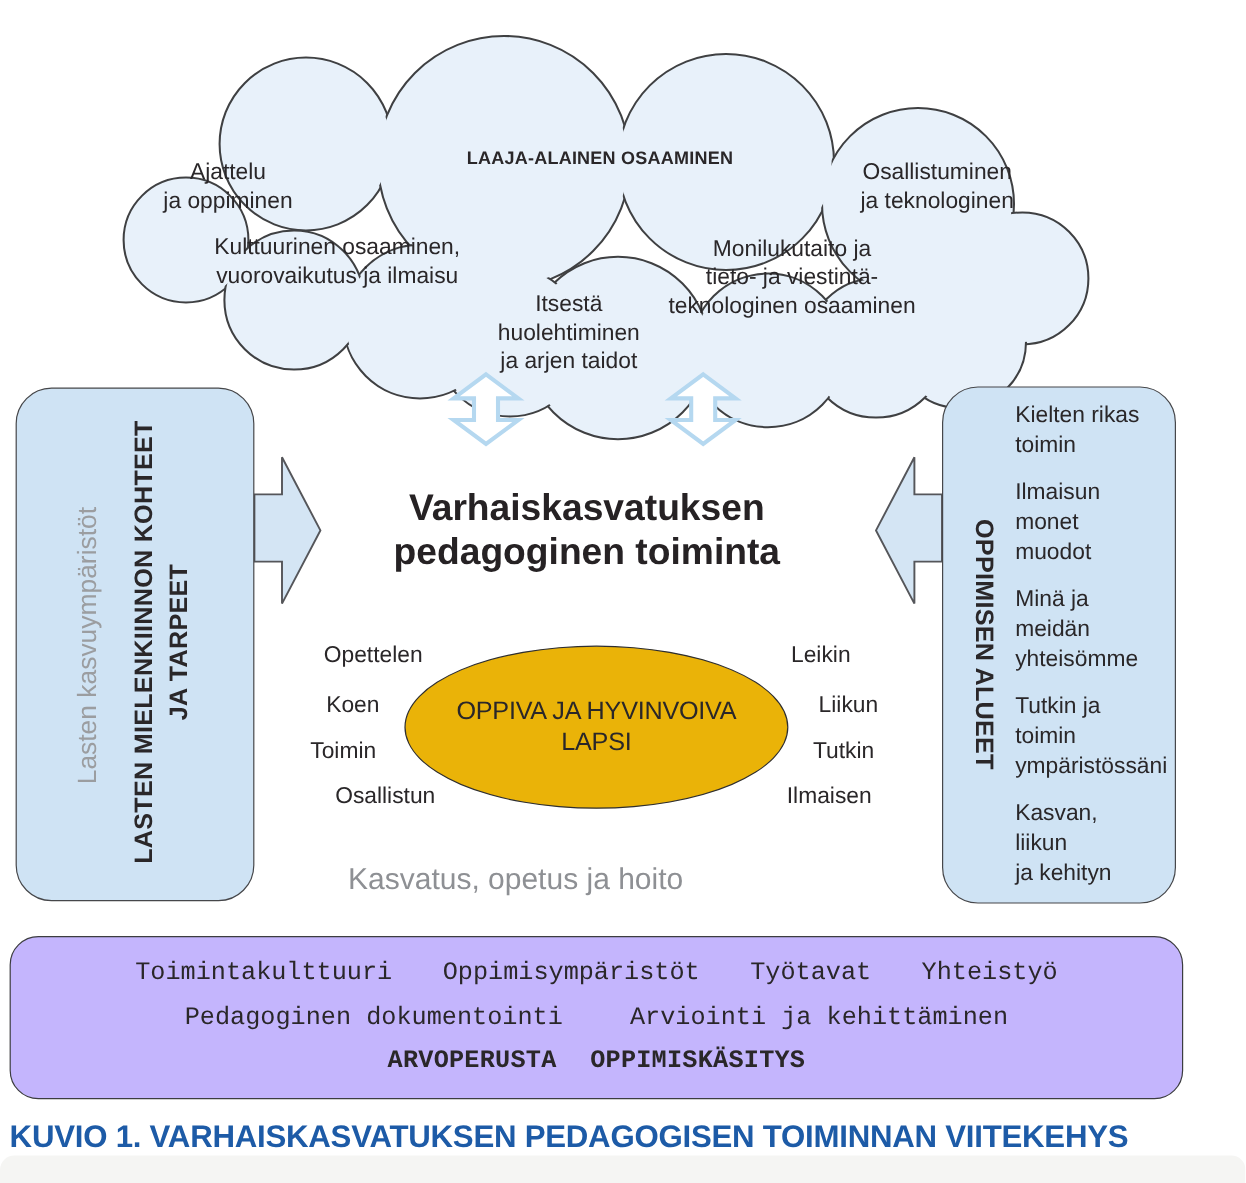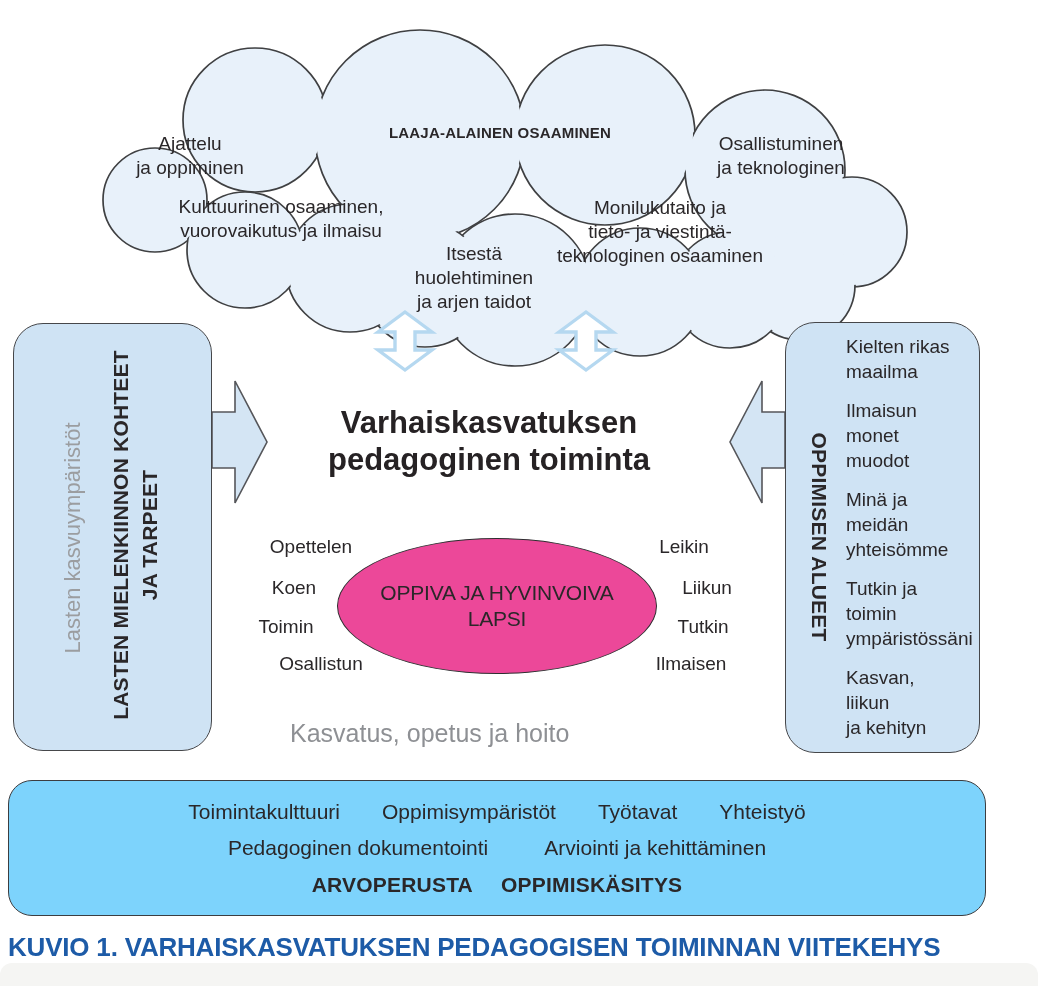--- a/index.html
+++ b/index.html
@@ -16,27 +16,27 @@
   
   .side-box{background:#cfe3f4;border:1.6px solid #46474a;border-radius:30px;box-sizing:border-box;}
   .vtext{text-align:center;}
   .v-gray{font-size:22px;color:#9b9da0;transform:rotate(-90deg);}
   .v-bold-left{font-weight:bold;font-size:21px;line-height:29px;transform:rotate(-90deg);letter-spacing:.2px;}
   .v-bold-right{font-weight:bold;font-size:21px;transform:rotate(90deg);letter-spacing:.2px;}
   .area-list{display:flex;flex-direction:column;gap:14px;font-size:19px;line-height:25px;}
 
   
   .main-title{font-weight:bold;font-size:31px;line-height:37px;text-align:center;color:#262224;}
-  .ellipse{border:1.4px solid #2e2e30;border-radius:50%;background:#ec4899;display:flex;align-items:center;justify-content:center;text-align:center;font-size:21px;line-height:26px;letter-spacing:-.2px;}
+  .ellipse{border:1.4px solid #2e2e30;border-radius:50%;background:#eab308;display:flex;align-items:center;justify-content:center;text-align:center;font-size:21px;line-height:26px;letter-spacing:-.2px;}
   .verb{font-size:19px;transform:translate(-50%,-50%);white-space:nowrap;}
   .care{font-size:25px;color:#8e9094;}
 
   
-  .foundation{background:#7dd3fc;border:1.7px solid #3c3d40;border-radius:24px;box-sizing:border-box;
-              display:flex;flex-direction:column;justify-content:space-evenly;padding:6px 0;}
+  .foundation{background:#c4b5fd;border:1.7px solid #3c3d40;border-radius:24px;box-sizing:border-box;
+              display:flex;flex-direction:column;justify-content:space-evenly;padding:6px 0;font-family:Liberation Mono, monospace;}
   .f-row{display:flex;justify-content:center;font-size:21px;}
   .f-row.r1{gap:42px;}
   .f-row.r2{gap:56px;}
   .f-row.r3{gap:28px;font-weight:bold;letter-spacing:.2px;}
 
   .caption{font-weight:bold;font-size:26px;color:#1d5ba7;letter-spacing:-.2px;white-space:nowrap;}
   .next-band{background:#f5f5f3;border-radius:12px 12px 0 0;}
 </style>
 </head>
 <body>
@@ -103,21 +103,21 @@
 
   <div class="abs side-box" style="left:13px;top:323px;width:199px;height:428px;"></div>
   <div class="abs vtext v-gray" style="left:-147px;top:525px;width:440px;height:26px;">Lasten kasvuympäristöt</div>
   <div class="abs vtext v-bold-left pre" style="left:-85px;top:506px;width:440px;height:58px;">LASTEN MIELENKIINNON KOHTEET
 JA TARPEET</div>
 
   <div class="abs side-box" style="left:785px;top:322px;width:195px;height:431px;"></div>
   <div class="abs vtext v-bold-right" style="left:647px;top:523px;width:340px;height:28px;">OPPIMISEN ALUEET</div>
   <div class="abs area-list" style="left:846px;top:334px;width:140px;">
     <div class="pre">Kielten rikas
-maailma</div>
+toimin</div>
     <div class="pre">Ilmaisun
 monet
 muodot</div>
     <div class="pre">Minä ja
 meidän
 yhteisömme</div>
     <div class="pre">Tutkin ja
 toimin
 ympäristössäni</div>
     <div class="pre">Kasvan,

